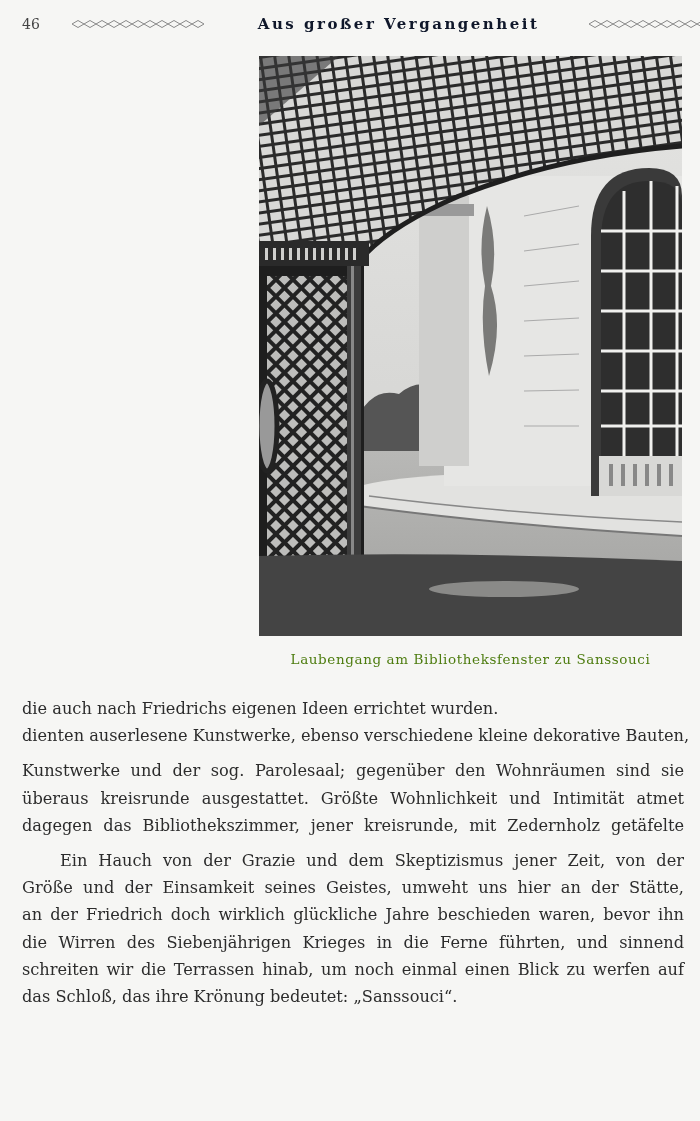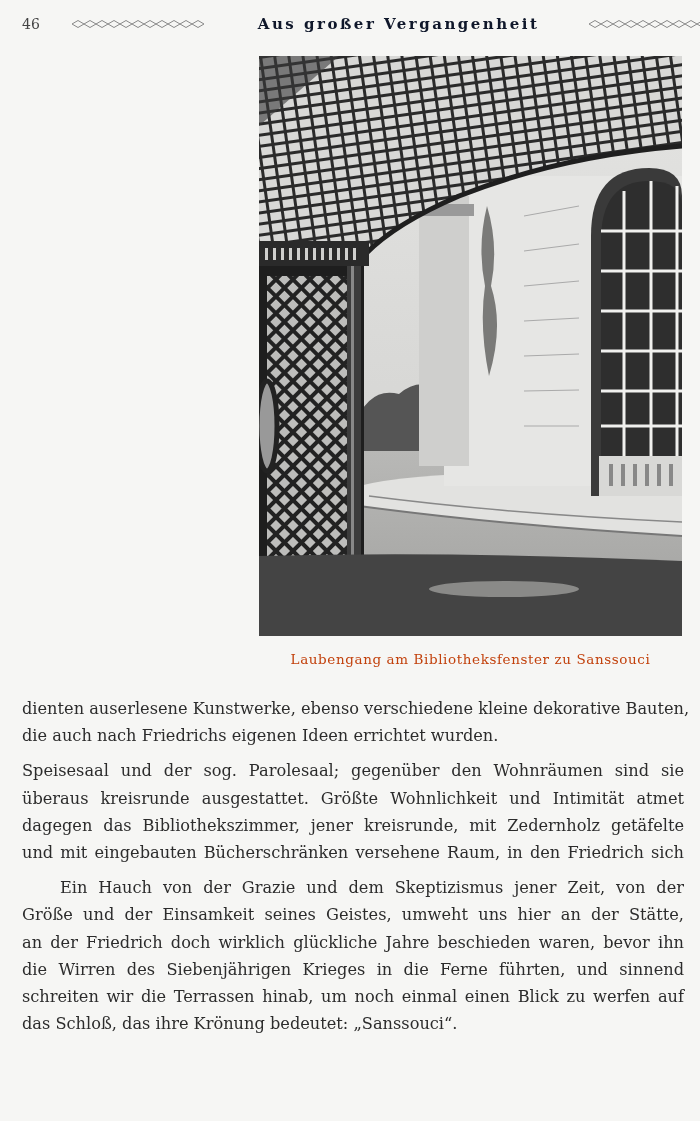--- a/index.html
+++ b/index.html
@@ -18,21 +18,21 @@
     font-family: "DejaVu Serif", serif; font-weight: bold; font-size: 15px;
     letter-spacing: 2.5px; color: #0f172a; margin: 0 18px; white-space: nowrap;
   }
   .photo {
     position: absolute; left: 259px; top: 56px; width: 423px; height: 580px;
     background: #777; overflow: hidden;
   }
   .photo svg { display: block; }
   .caption {
     position: absolute; top: 651px; left: 259px; width: 423px; text-align: center;
-    font-size: 13.5px; letter-spacing: 0.6px; color: #c2410c;
+    font-size: 13.5px; letter-spacing: 0.6px; color: #4d7c0f;
   }
   .body-text {
     position: absolute; top: 695px; left: 22px; width: 662px;
     font-family: "DejaVu Serif", serif; font-size: 16.2px; line-height: 27.2px; color: #2c2c2c;
   }
   .para { margin: 0; text-align: justify; text-align-last: left; }
   .para + .para { margin-top: 8px; }
   .line { display: block; text-align: justify; text-align-last: justify; white-space: nowrap; }
   .line.last { text-align-last: left; }
   .line.first-indent { padding-left: 38px; }
@@ -158,28 +158,27 @@
 
     <path d="M0 500 Q200 495 423 505 L423 580 L0 580 Z" fill="#444"></path>
     <ellipse cx="245" cy="533" rx="75" ry="8" fill="#8a8a88"></ellipse>
   </svg>
 </div>
 
 <div class="caption">Laubengang am Bibliotheksfenster zu Sanssouci</div>
 
 <div class="body-text">
   <p class="para">
+    <span class="line last">die auch nach Friedrichs eigenen Ideen errichtet wurden.</span>
     <span class="line">dienten auserlesene Kunstwerke, ebenso verschiedene kleine dekorative Bauten,</span>
-    <span class="line last">die auch nach Friedrichs eigenen Ideen errichtet wurden.</span>
   </p>
   <p class="para">
-    <span class="line">Speisesaal und der sog. Parolesaal; gegenüber den Wohnräumen sind sie</span>
+    <span class="line">Kunstwerke und der sog. Parolesaal; gegenüber den Wohnräumen sind sie</span>
     <span class="line">überaus kreisrunde ausgestattet.  Größte Wohnlichkeit und Intimität atmet</span>
     <span class="line">dagegen das Bibliothekszimmer, jener kreisrunde, mit Zedernholz getäfelte</span>
-    <span class="line">und mit eingebauten Bücherschränken versehene Raum, in den Friedrich sich</span>
   </p>
   <p class="para">
     <span class="line first-indent">Ein Hauch von der Grazie und dem Skeptizismus jener Zeit, von der</span>
     <span class="line">Größe und der Einsamkeit seines Geistes, umweht uns hier an der Stätte,</span>
     <span class="line">an der Friedrich doch wirklich glückliche Jahre beschieden waren, bevor ihn</span>
     <span class="line">die Wirren des Siebenjährigen Krieges in die Ferne führten, und sinnend</span>
     <span class="line">schreiten wir die Terrassen hinab, um noch einmal einen Blick zu werfen auf</span>
     <span class="line last">das Schloß, das ihre Krönung bedeutet:  „Sanssouci“.</span>
   </p>
 </div>

